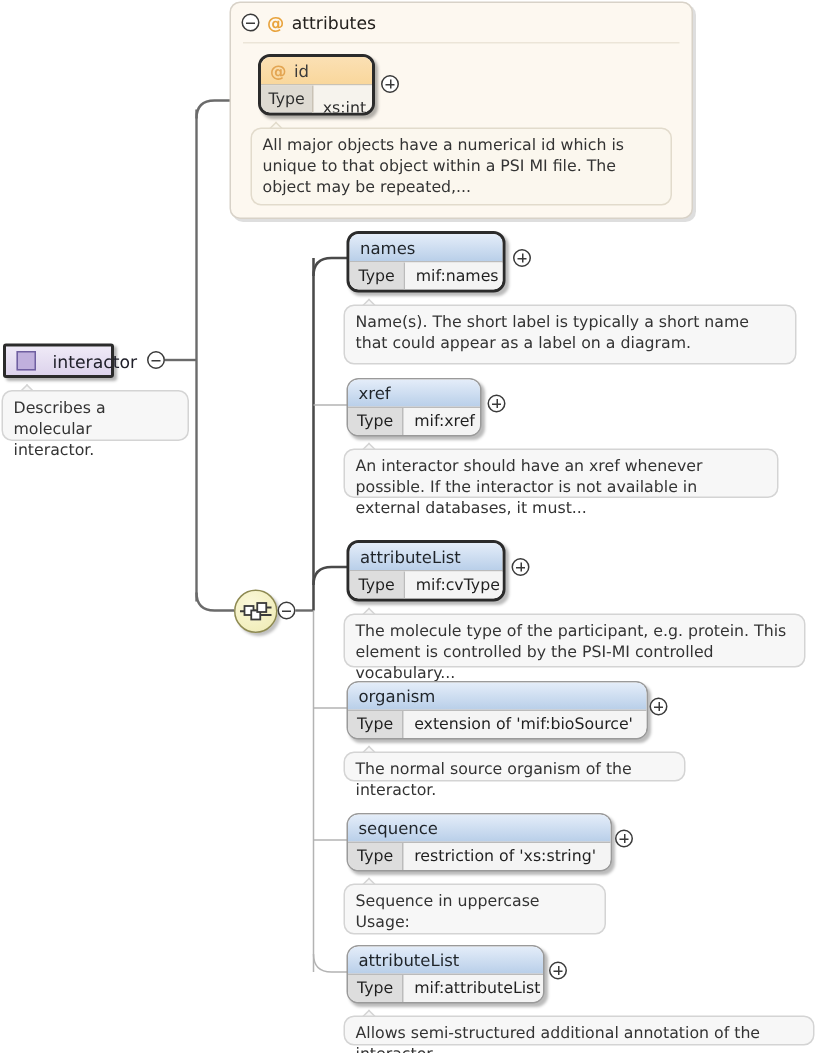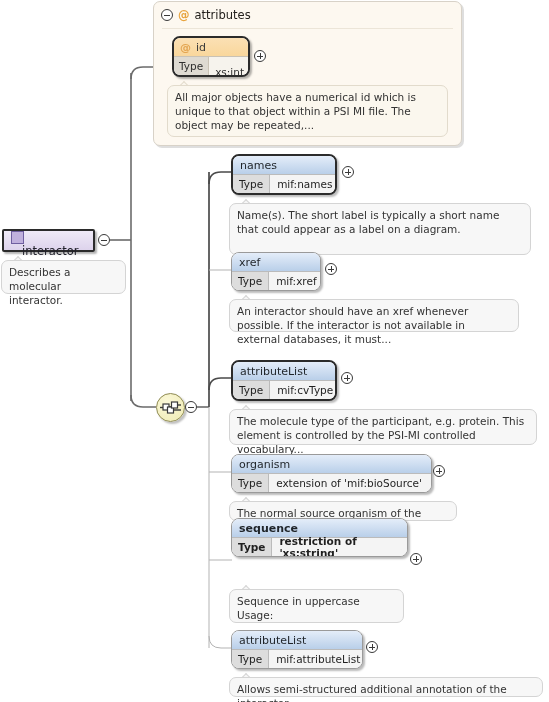--- a/index.html
+++ b/index.html
@@ -181,29 +181,29 @@
     display: flex; align-items: center;
     padding: 0 7px;
     color: #1f1f1f;
     flex: 1;
     border-left: 1px solid #bbbbbb;
   }
 
   
   .root-node {
     left: 2px; top: 229px;
-    width: 93px; height: 23px;
+    width: 74px; height: 23px;
     border: 2px solid #2b2b2b;
     border-radius: 2px;
     background: linear-gradient(to bottom, #efeaf7, #ddd3ec);
     box-shadow: 2px 2px 2px rgba(0,0,0,0.30);
     display: flex;
+    align-items: center;
     padding-left: 7px;
     box-sizing: border-box;
-    flex-direction: column;
   }
   .root-node .sq {
     width: 11px; height: 11px;
     background: #c0b0dd;
     border: 1px solid #6f5fa0;
     flex: none;
   }
   .root-node .lbl {
     margin-left: 11px;
     font-size: 11.5px;
@@ -350,21 +350,21 @@
     <div class="nm">names</div>
     <div class="tp">
       <span class="k">Type</span>
       <span class="v">mif:names</span>
     </div>
   </div>
   <span class="toggle plus node-toggle" style="left:342px; top:166px;"></span>
   <div class="abs notch" style="left:239px; top:198px;">
       <i></i>
     </div>
-  <div class="abs doc" style="left:229px; top:203px; width:302px; height:52px;">Name(s). The short label is typically a short name that could appear as a label on a diagram.</div>
+  <div class="abs doc" style="left:229px; top:203px; width:302px; height:40px;">Name(s). The short label is typically a short name that could appear as a label on a diagram.</div>
 
   <div class="abs el-node optional" style="left:231px; top:252px; width:90px;">
     <div class="nm">xref</div>
     <div class="tp">
       <span class="k">Type</span>
       <span class="v">mif:xref</span>
     </div>
   </div>
   <span class="toggle plus node-toggle" style="left:325px; top:263px;"></span>
   <div class="abs notch" style="left:239px; top:294px;">
@@ -391,21 +391,21 @@
       <span class="k">Type</span>
       <span class="v">extension of 'mif:bioSource'</span>
     </div>
   </div>
   <span class="toggle plus node-toggle" style="left:433px; top:465px;"></span>
   <div class="abs notch" style="left:239px; top:496px;">
       <i></i>
     </div>
   <div class="abs doc" style="left:229px; top:501px; width:228px; height:20px;">The normal source organism of the interactor.</div>
 
-  <div class="abs el-node optional" style="left:231px; top:518px; width:177px;font-weight:bold;">
+  <div class="abs el-node optional" style="left:231px; top:542px; width:177px;">
     <div class="nm">sequence</div>
     <div class="tp">
       <span class="k">Type</span>
       <span class="v">restriction of 'xs:string'</span>
     </div>
   </div>
   <span class="toggle plus node-toggle" style="left:410px; top:553px;"></span>
   <div class="abs notch" style="left:239px; top:584px;">
       <i></i>
     </div>

